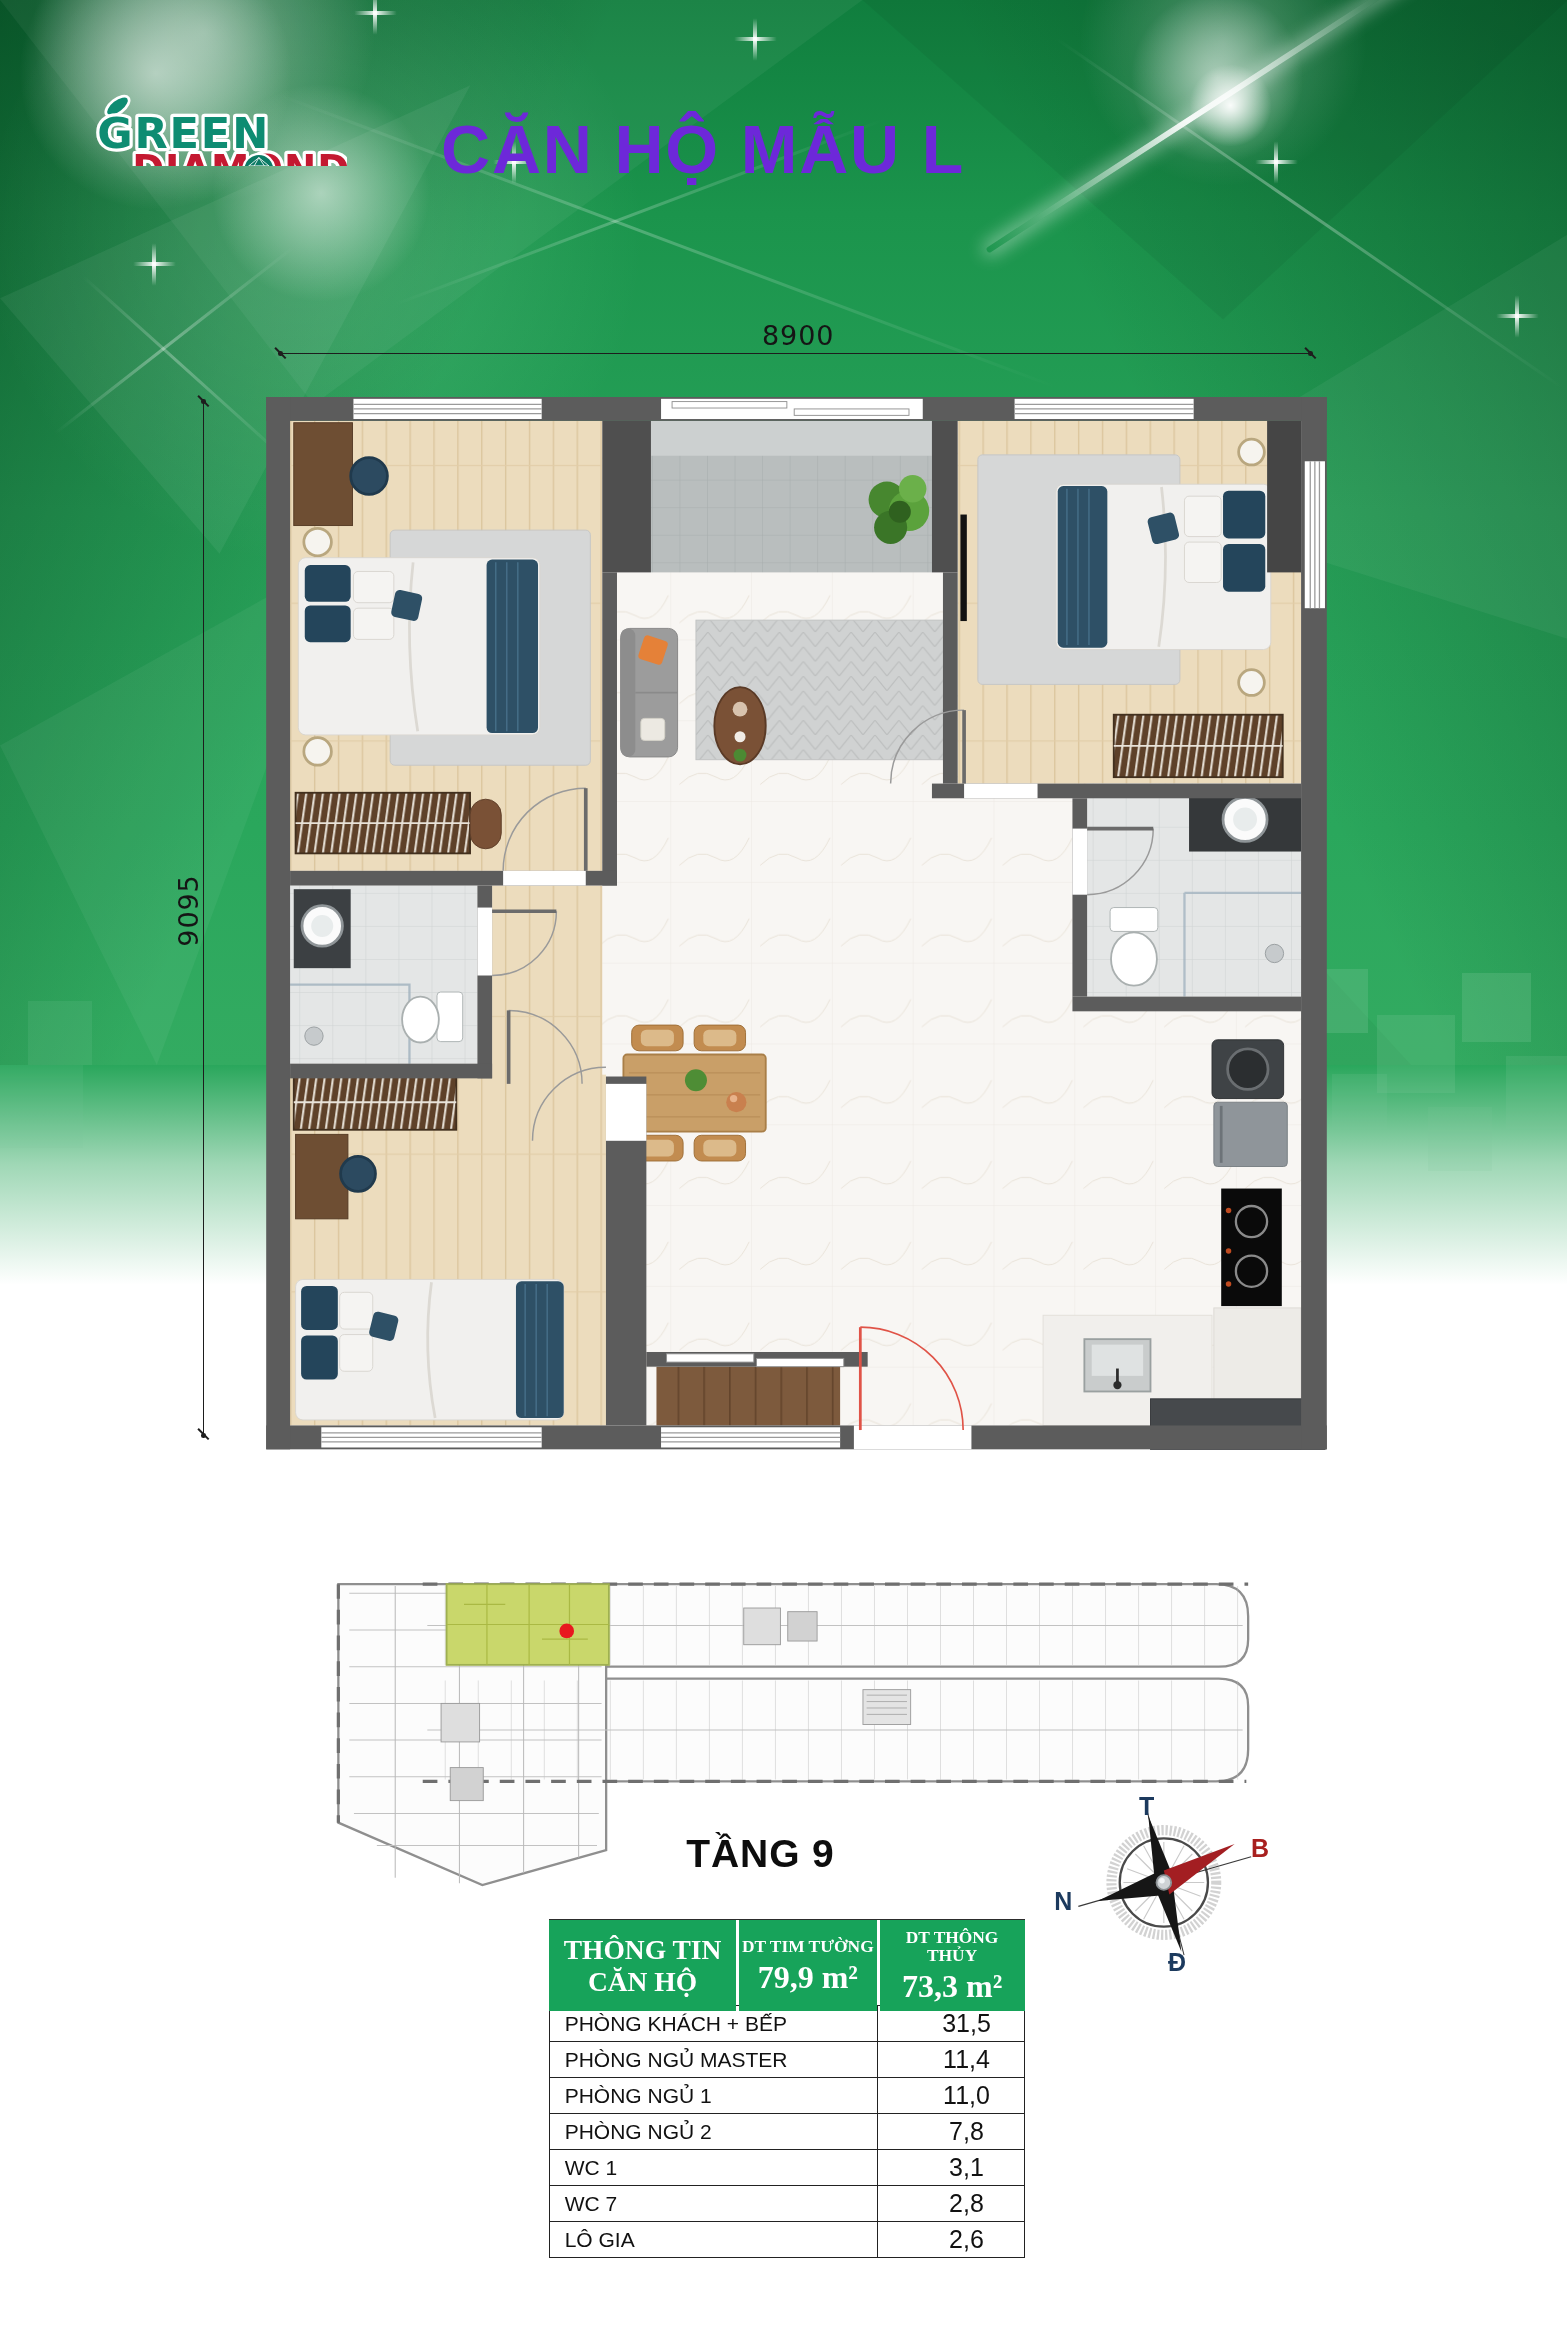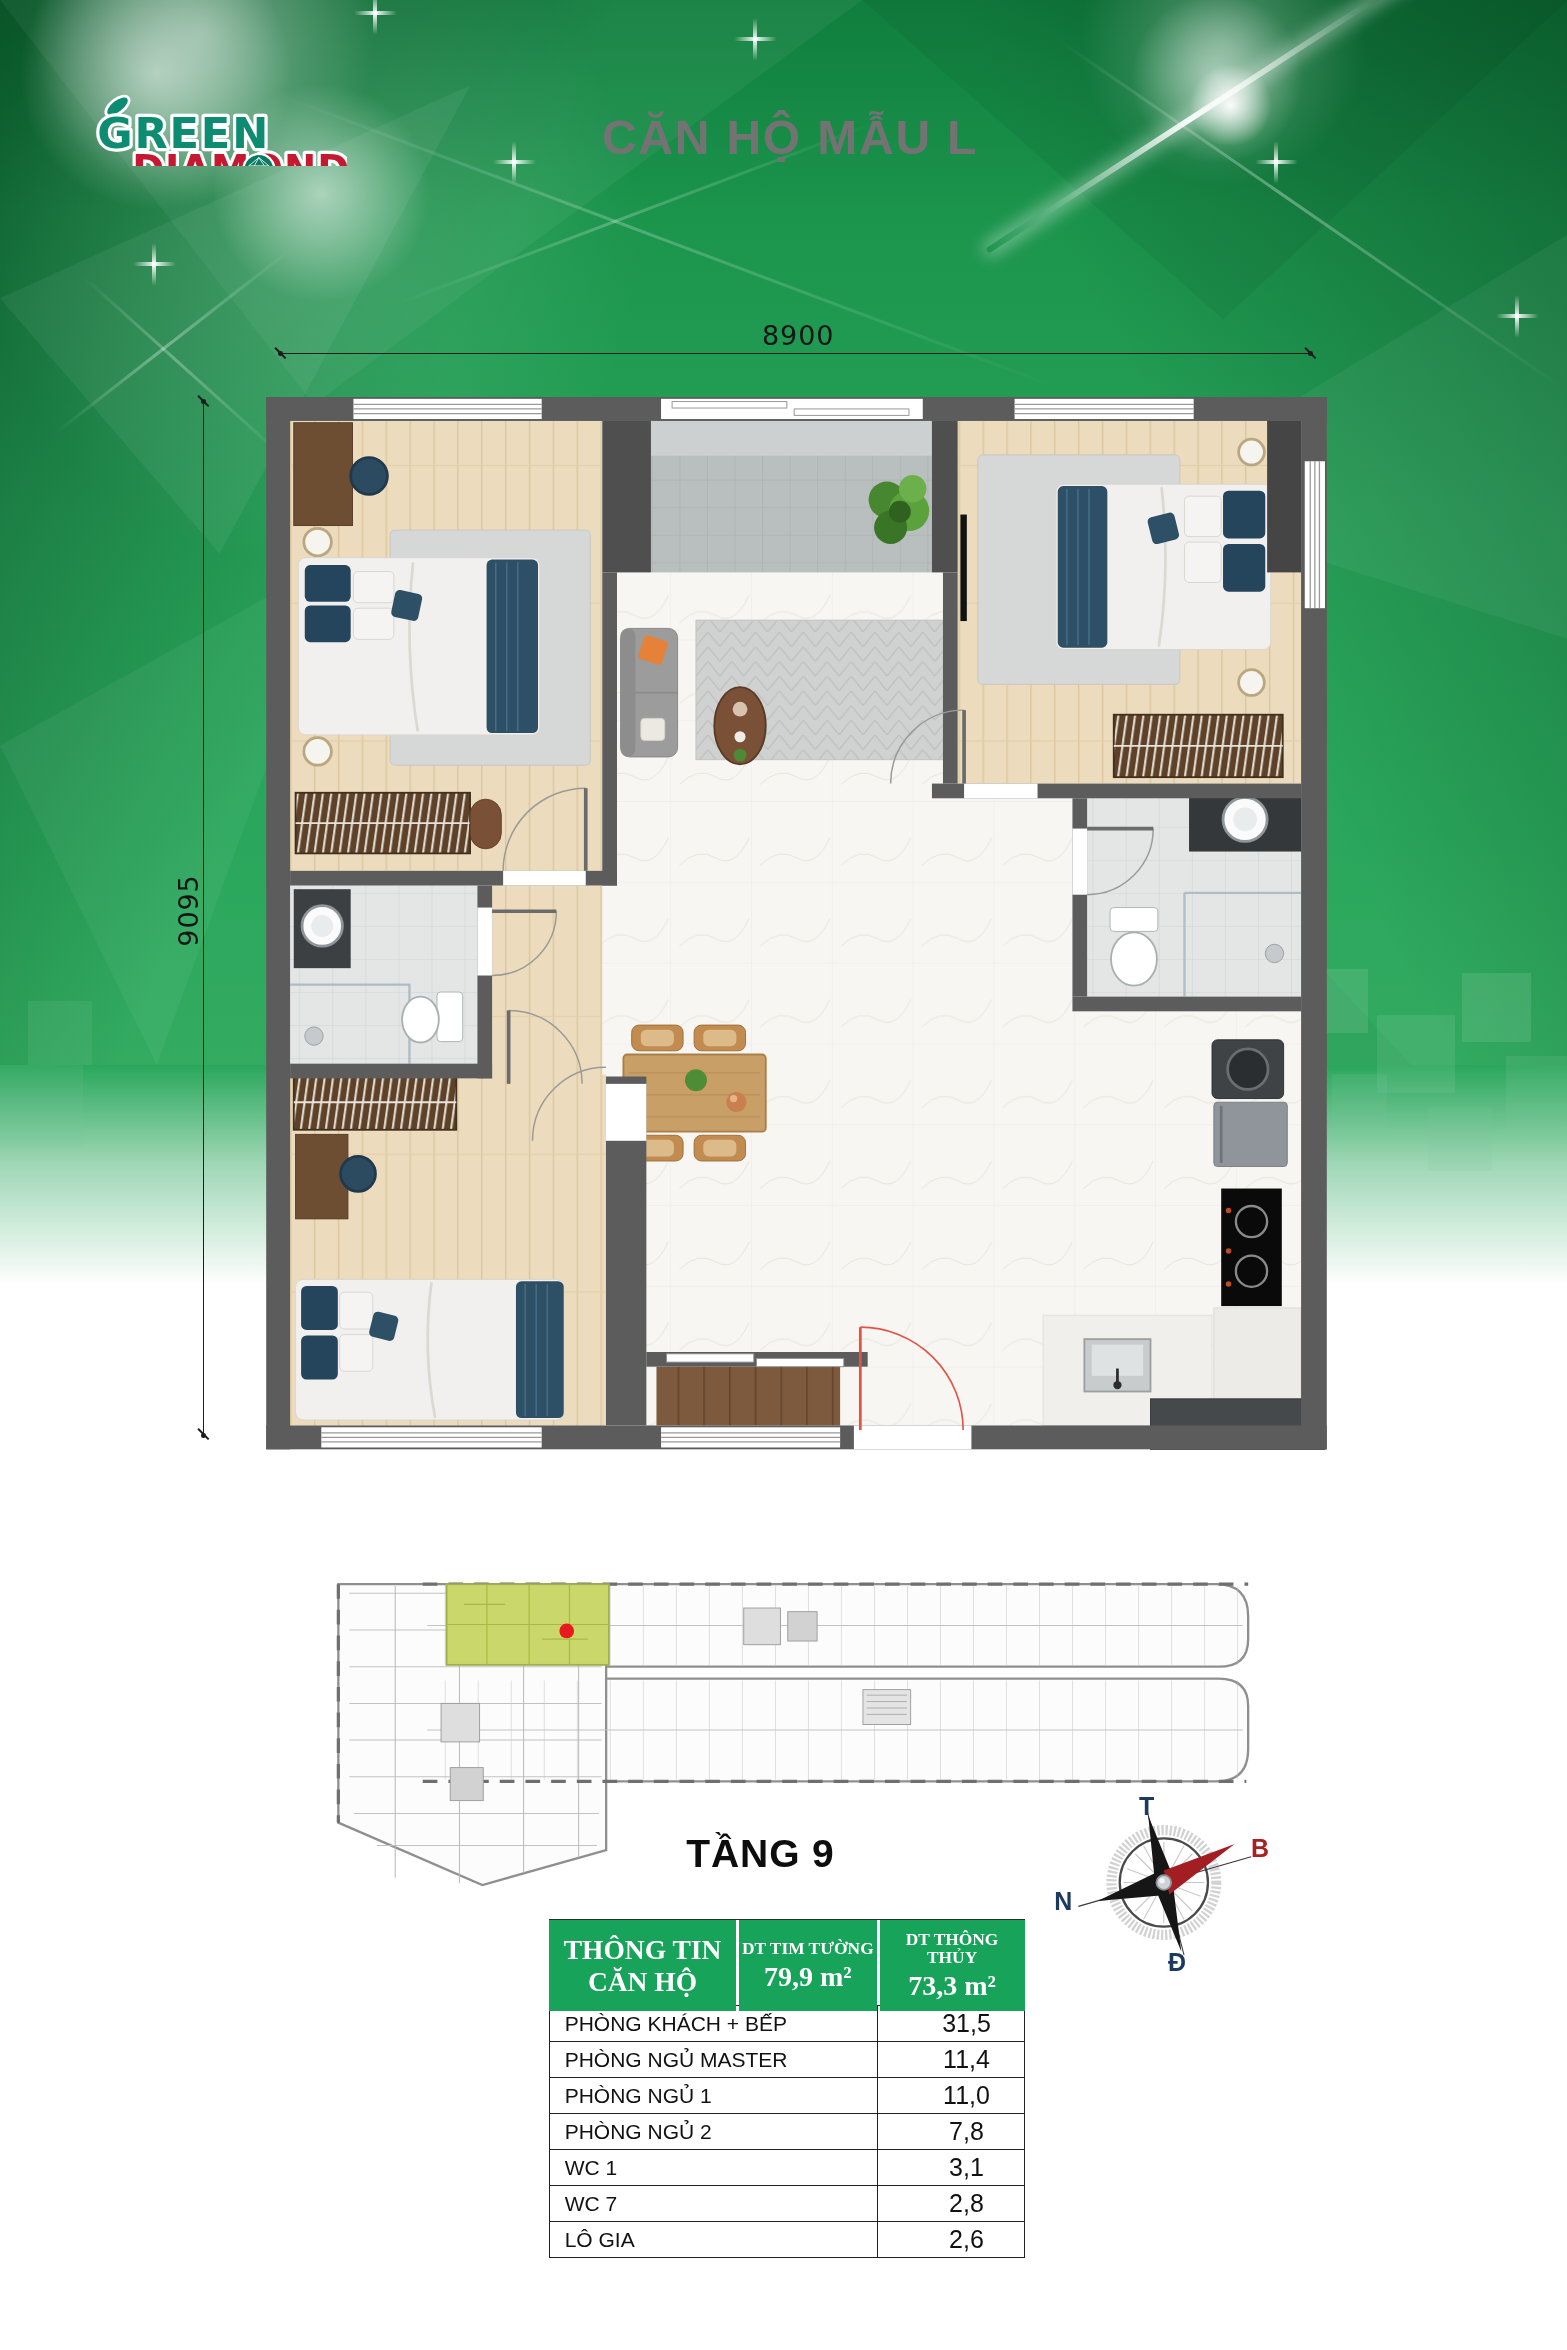--- a/index.html
+++ b/index.html
@@ -22,22 +22,22 @@
     background:linear-gradient(90deg, rgba(255,255,255,0), rgba(255,255,255,.95) 45%, rgba(255,255,255,0));}
   .glow{position:absolute;border-radius:50%;pointer-events:none;
     background:radial-gradient(circle, rgba(255,255,255,.55), rgba(255,255,255,0) 70%);}
   .sparkle{position:absolute;width:0;height:0;pointer-events:none;}
   .sparkle::before,.sparkle::after{content:"";position:absolute;
     background:radial-gradient(circle, rgba(255,255,255,.98), rgba(255,255,255,0) 72%);}
   .sparkle::before{width:59px;height:3.7px;left:-29px;top:-1.8px;}
   .sparkle::after{width:3.7px;height:59px;left:-1.8px;top:-29px;}
   .mos{position:absolute;pointer-events:none;}
   
-  .title{position:absolute;left:441px;top:110px;width:698px;text-align:center;
-    color:#737373;font-size:48px;font-weight:bold;letter-spacing:1.8px;white-space:nowrap;}
+  .title{position:absolute;left:441px;top:110px;width:698px;
+    color:#6d28d9;font-size:68px;font-weight:bold;letter-spacing:1.8px;white-space:nowrap;}
   
   .dim-line-h{position:absolute;left:280px;top:353px;width:1030px;border-top:1.5px solid #1d1d1d;}
   .dim-line-v{position:absolute;left:203px;top:401px;height:1033px;border-left:1.5px solid #1d1d1d;}
   .tick{position:absolute;width:14.7px;height:1.8px;background:#1d1d1d;}
   .dot{position:absolute;width:4.6px;height:4.6px;border-radius:50%;background:#1d1d1d;}
   .dim-label{position:absolute;color:#151515;font-family:"DejaVu Sans",sans-serif;
     font-size:27px;letter-spacing:0.9px;}
   .dim-label.v{transform:rotate(-90deg);}
   
   .tang-label{position:absolute;left:609px;top:1832px;width:303px;text-align:center;
@@ -48,21 +48,21 @@
   .cdir.red{color:#a8201f;}
   
   .info-table{position:absolute;left:549px;top:1919px;width:476px;}
   .it-header{display:grid;grid-template-columns:187px 138px 145px;column-gap:2.8px;height:83px;
     border-top:1.8px solid #2c2c2c;border-bottom:2.8px solid #ffffff;}
   .it-header>div{background:#17a35a;color:#ffffff;display:flex;flex-direction:column;
     align-items:center;justify-content:center;text-align:center;
     font-family:"Liberation Serif",serif;font-weight:bold;}
   .it-h1{font-size:27.5px;line-height:1.15;padding:14px 13px;}
   .it-h2 .lbl{font-size:17.4px;line-height:1;margin-bottom:5.5px;}
-  .it-h2 .val{font-size:28px;line-height:1;}
+  .it-h2 .val{font-size:32px;line-height:1;}
   .it-body{border:1.8px solid #222222;border-top:1.8px solid #222222;}
   .t-row{display:grid;grid-template-columns:327px 147px;height:35px;border-bottom:1.8px solid #222222;}
   .t-row:last-child{border-bottom:none;}
   .t-row .room{display:flex;align-items:center;padding-left:14.7px;font-size:21px;color:#111111;}
   .t-row .area{display:flex;align-items:center;justify-content:center;font-size:25px;color:#111111;
     border-left:1.8px solid #222222;padding-left:31px;}
 </style>
 </head>
 <body>
 

